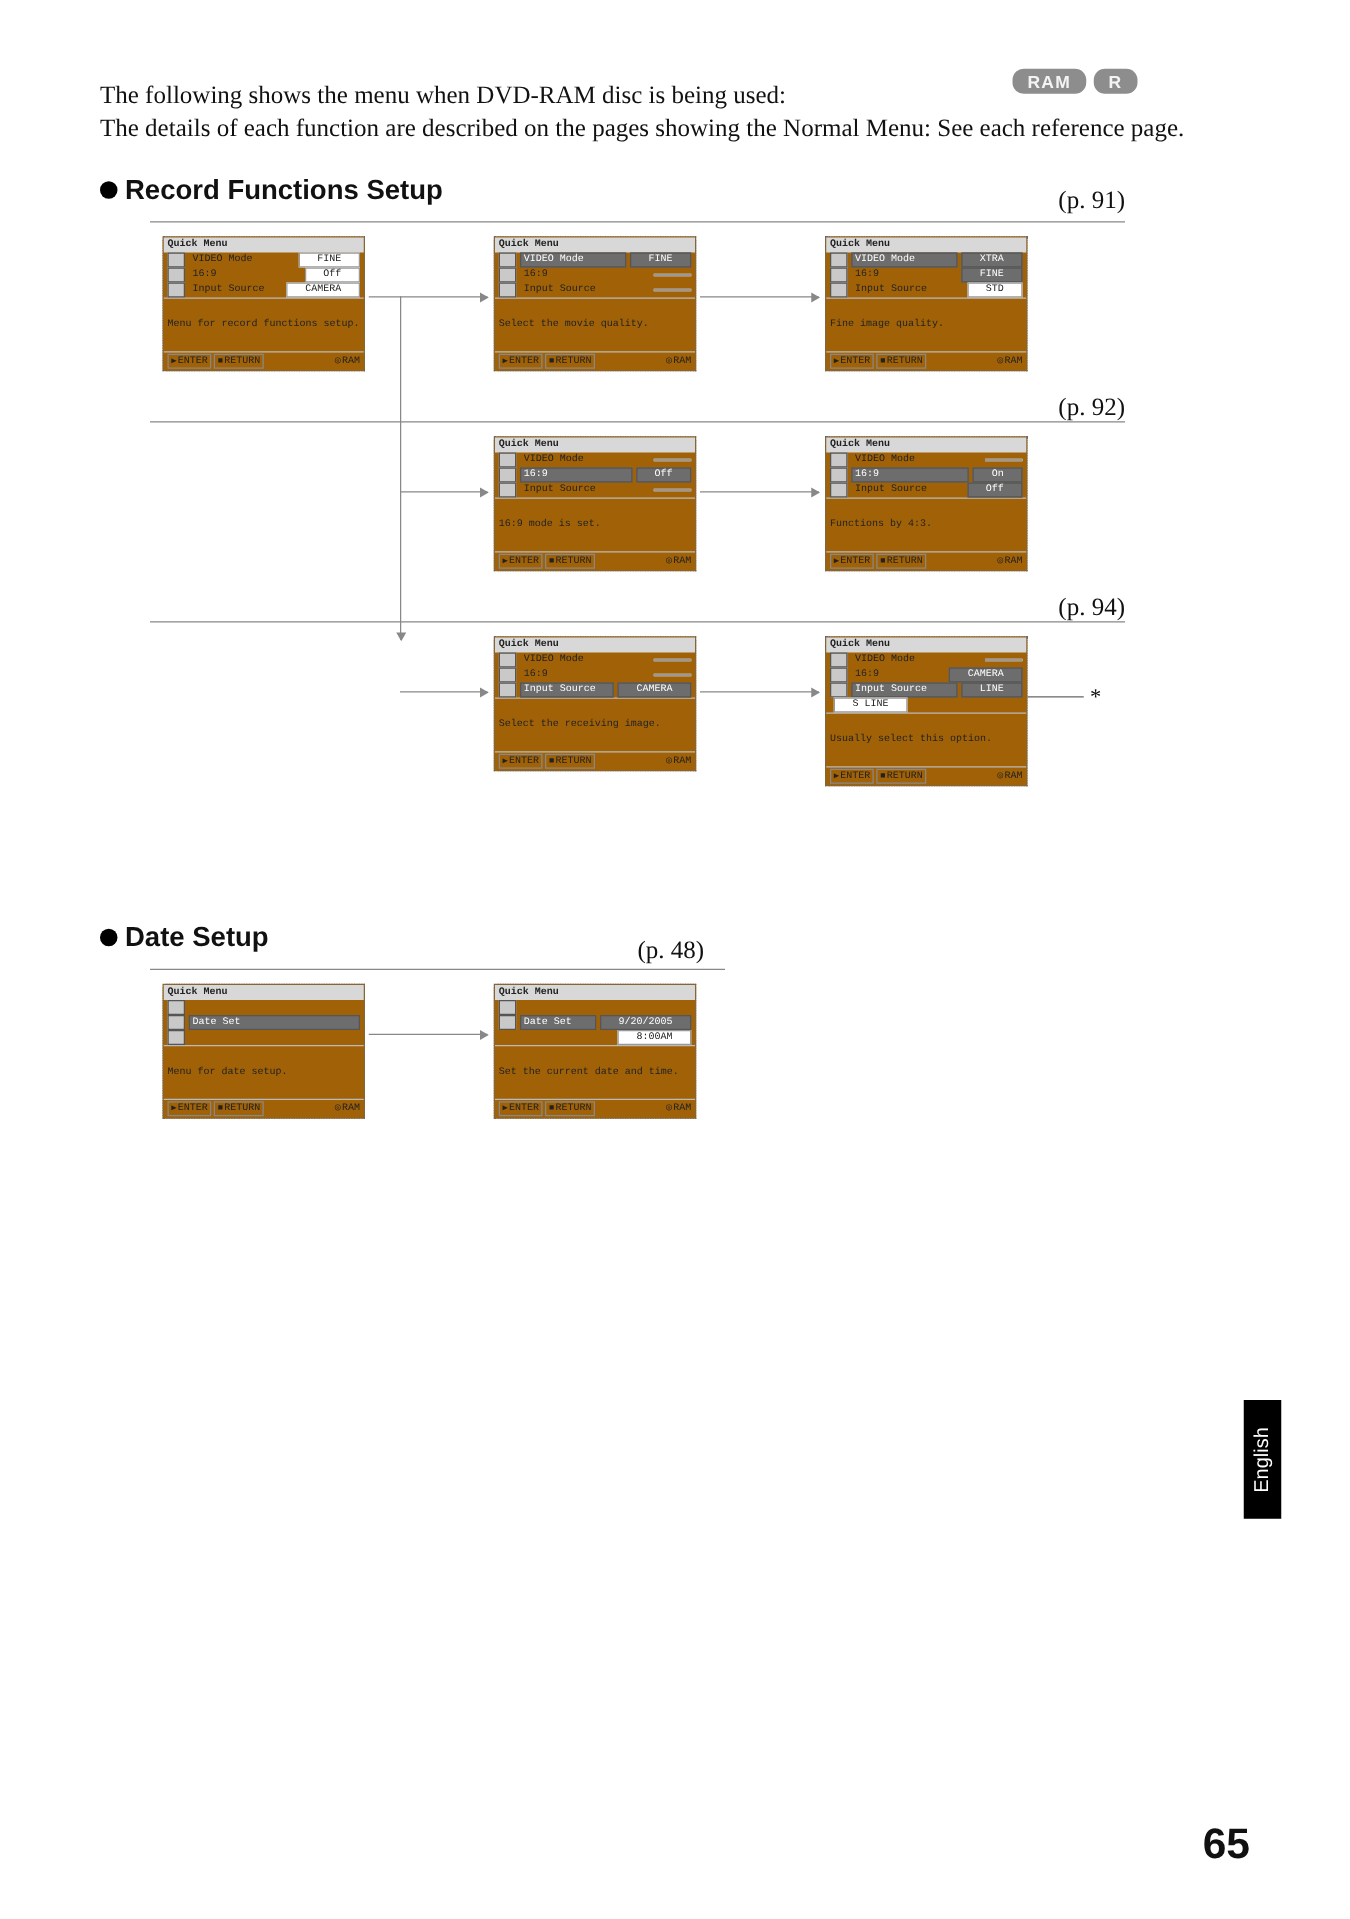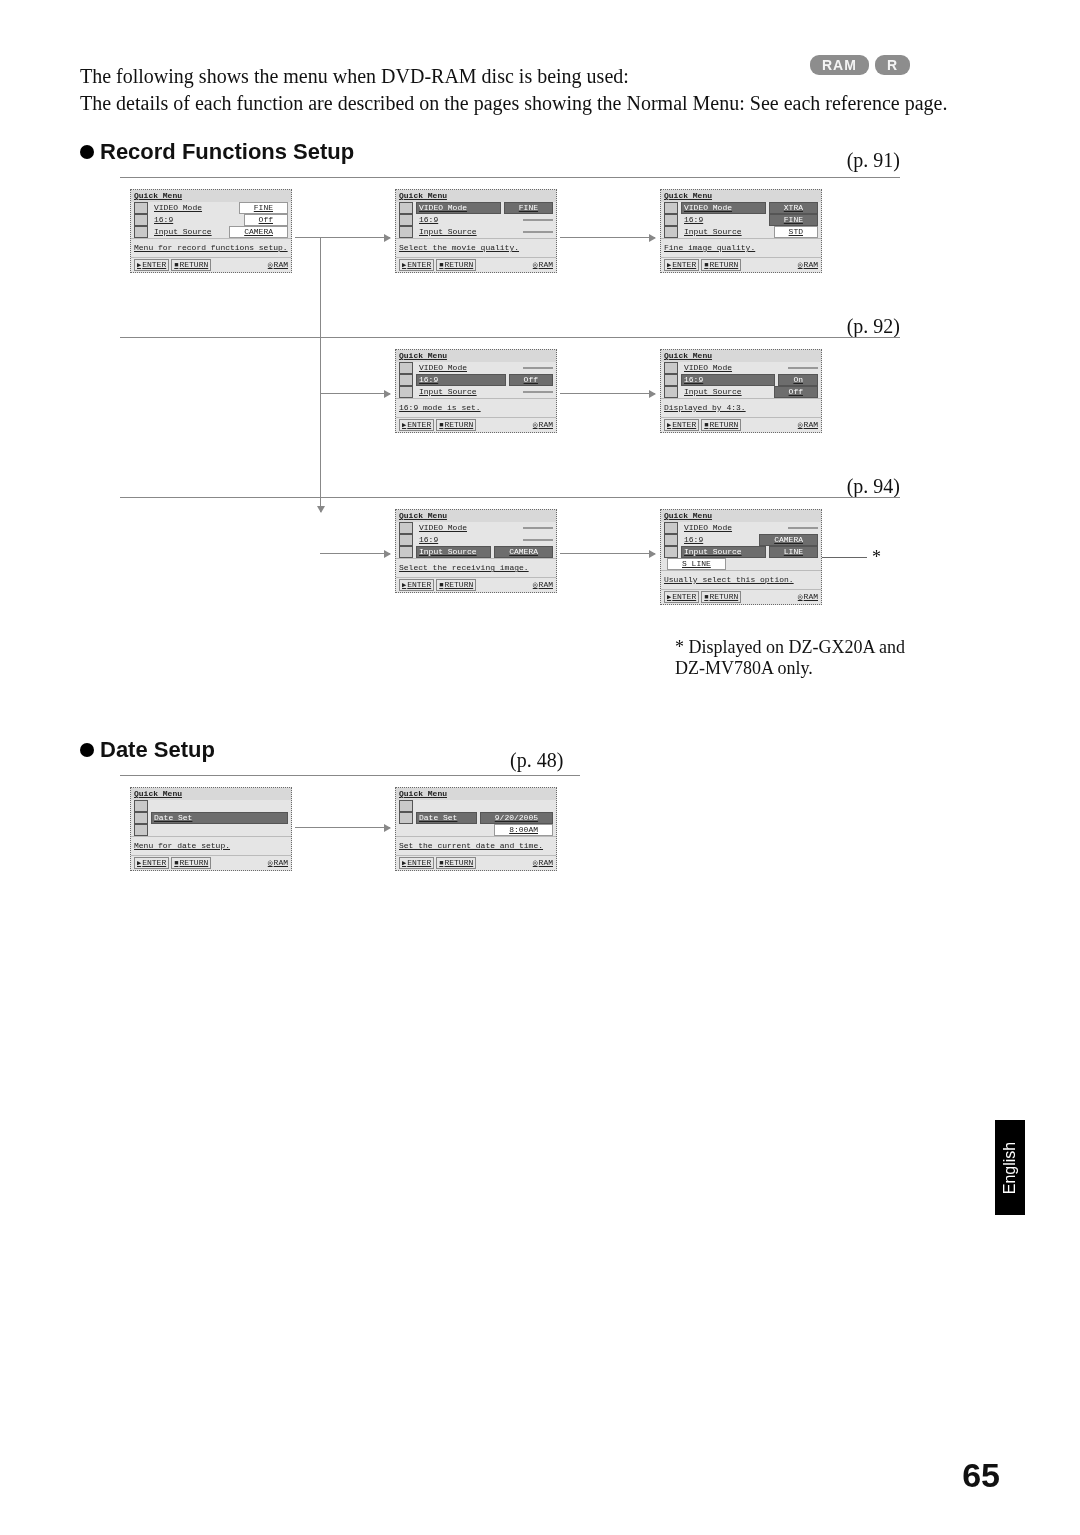--- a/index.html
+++ b/index.html
@@ -87,25 +87,24 @@
     content:""; position:absolute; bottom:-1px; left:-4px;
     border-top:7px solid #888;
     border-left:4px solid transparent;
     border-right:4px solid transparent;
   }
 
   
   .menu {
     position:absolute;
     width:160px;
-    background:#e5e5e5;
+    background:#a16207;
     border:1px dotted #6a6a6a;
     font: 8px/1.25 "Courier New", monospace;
     color:#222;
-    text-decoration:underline;
   }
   .m-head{
     background:#d8d8d8;
     padding:1px 3px;
     font-weight:bold;
   }
   .m-row{
     display:flex; align-items:center;
     padding:0 3px;
   }
@@ -126,21 +125,21 @@
     margin-left:3px;
     background:#fff;
   }
   .m-row.sel .lab,
   .m-row.sel .val,
   .m-row.sel-val .val{
     background:#6d6d6d;color:#fff;border-color:#555;
   }
   .m-hint{
     border-top:1px solid #bbb;
-    padding:4px 3px;
+    padding:16px 3px;
   }
   .m-foot{
     display:flex; align-items:center;
     padding:1px 3px;
     border-top:1px solid #bbb;
   }
   .m-foot .fbtn{
     border:1px solid #888; padding:0 2px; margin-right:2px;
     display:inline-flex; align-items:center;
   }
@@ -356,21 +355,21 @@
       <div class="m-row sel">
           <span class="ic"></span>
           <span class="lab">16:9</span>
           <span class="val">On</span>
         </div>
       <div class="m-row sel-val">
           <span class="ic"></span>
           <span class="lab">Input Source</span>
           <span class="val">Off</span>
         </div>
-      <div class="m-hint">Displayed by 4:3.</div>
+      <div class="m-hint">Functions by 4:3.</div>
       <div class="m-foot">
         <span class="fbtn">
             <span class="sym">▶</span>
             <span>ENTER</span>
           </span>
         <span class="fbtn">
             <span class="sym">■</span>
             <span>RETURN</span>
           </span>
         <span class="disc"><span class="sym">◎</span><span>RAM</span></span>
@@ -438,24 +437,20 @@
             <span class="sym">■</span>
             <span>RETURN</span>
           </span>
         <span class="disc"><span class="sym">◎</span><span>RAM</span></span>
       </div>
     </div>
 
     <div class="star-line" style="left:742px; top:380px; width:45px"></div>
     <span class="star" style="left:792px; top:370px">*</span>
 
-    <div class="star-note" style="left:595px; top:460px">
-      <span>*</span>
-      <span>Displayed on DZ-GX20A and DZ-MV780A only.</span>
-    </div>
   </div>
 
   <div class="section-h" style="margin-top:40px">
     <span class="bullet-dot"></span>
     <span>Date Setup</span>
   </div>
 
   <div style="position:relative; height:150px">
     <div class="pref" style="top:-26px; left:430px">(p. 48)</div>
     <div class="lvl-line" style="top:0; left:40px; width:460px"></div>

